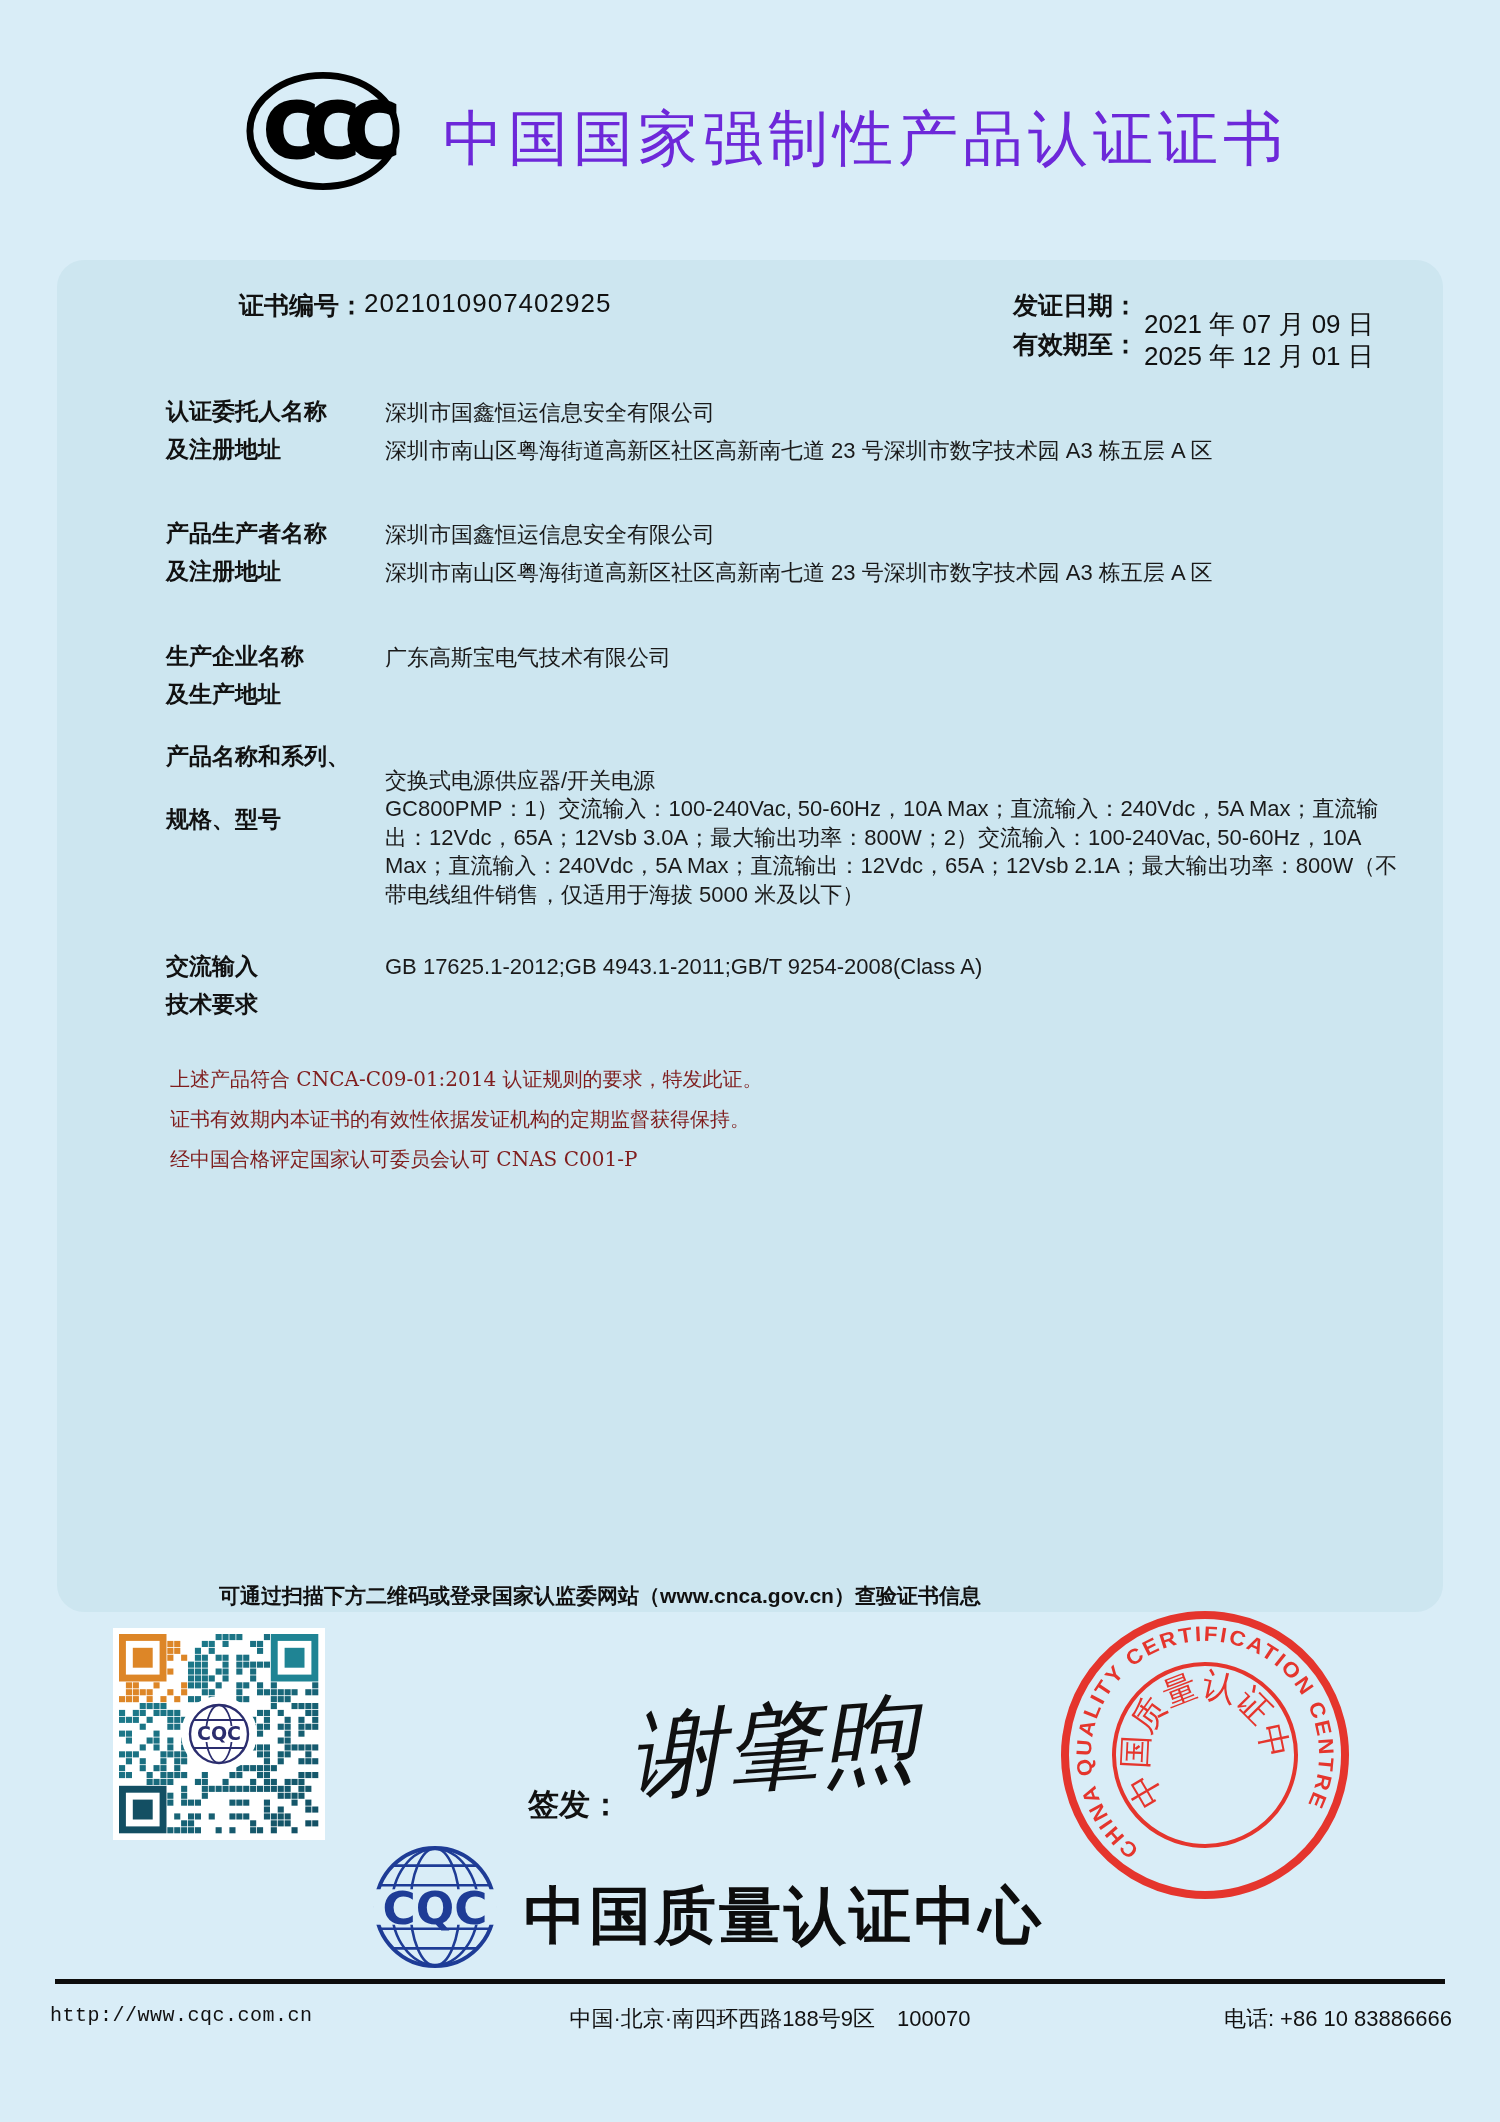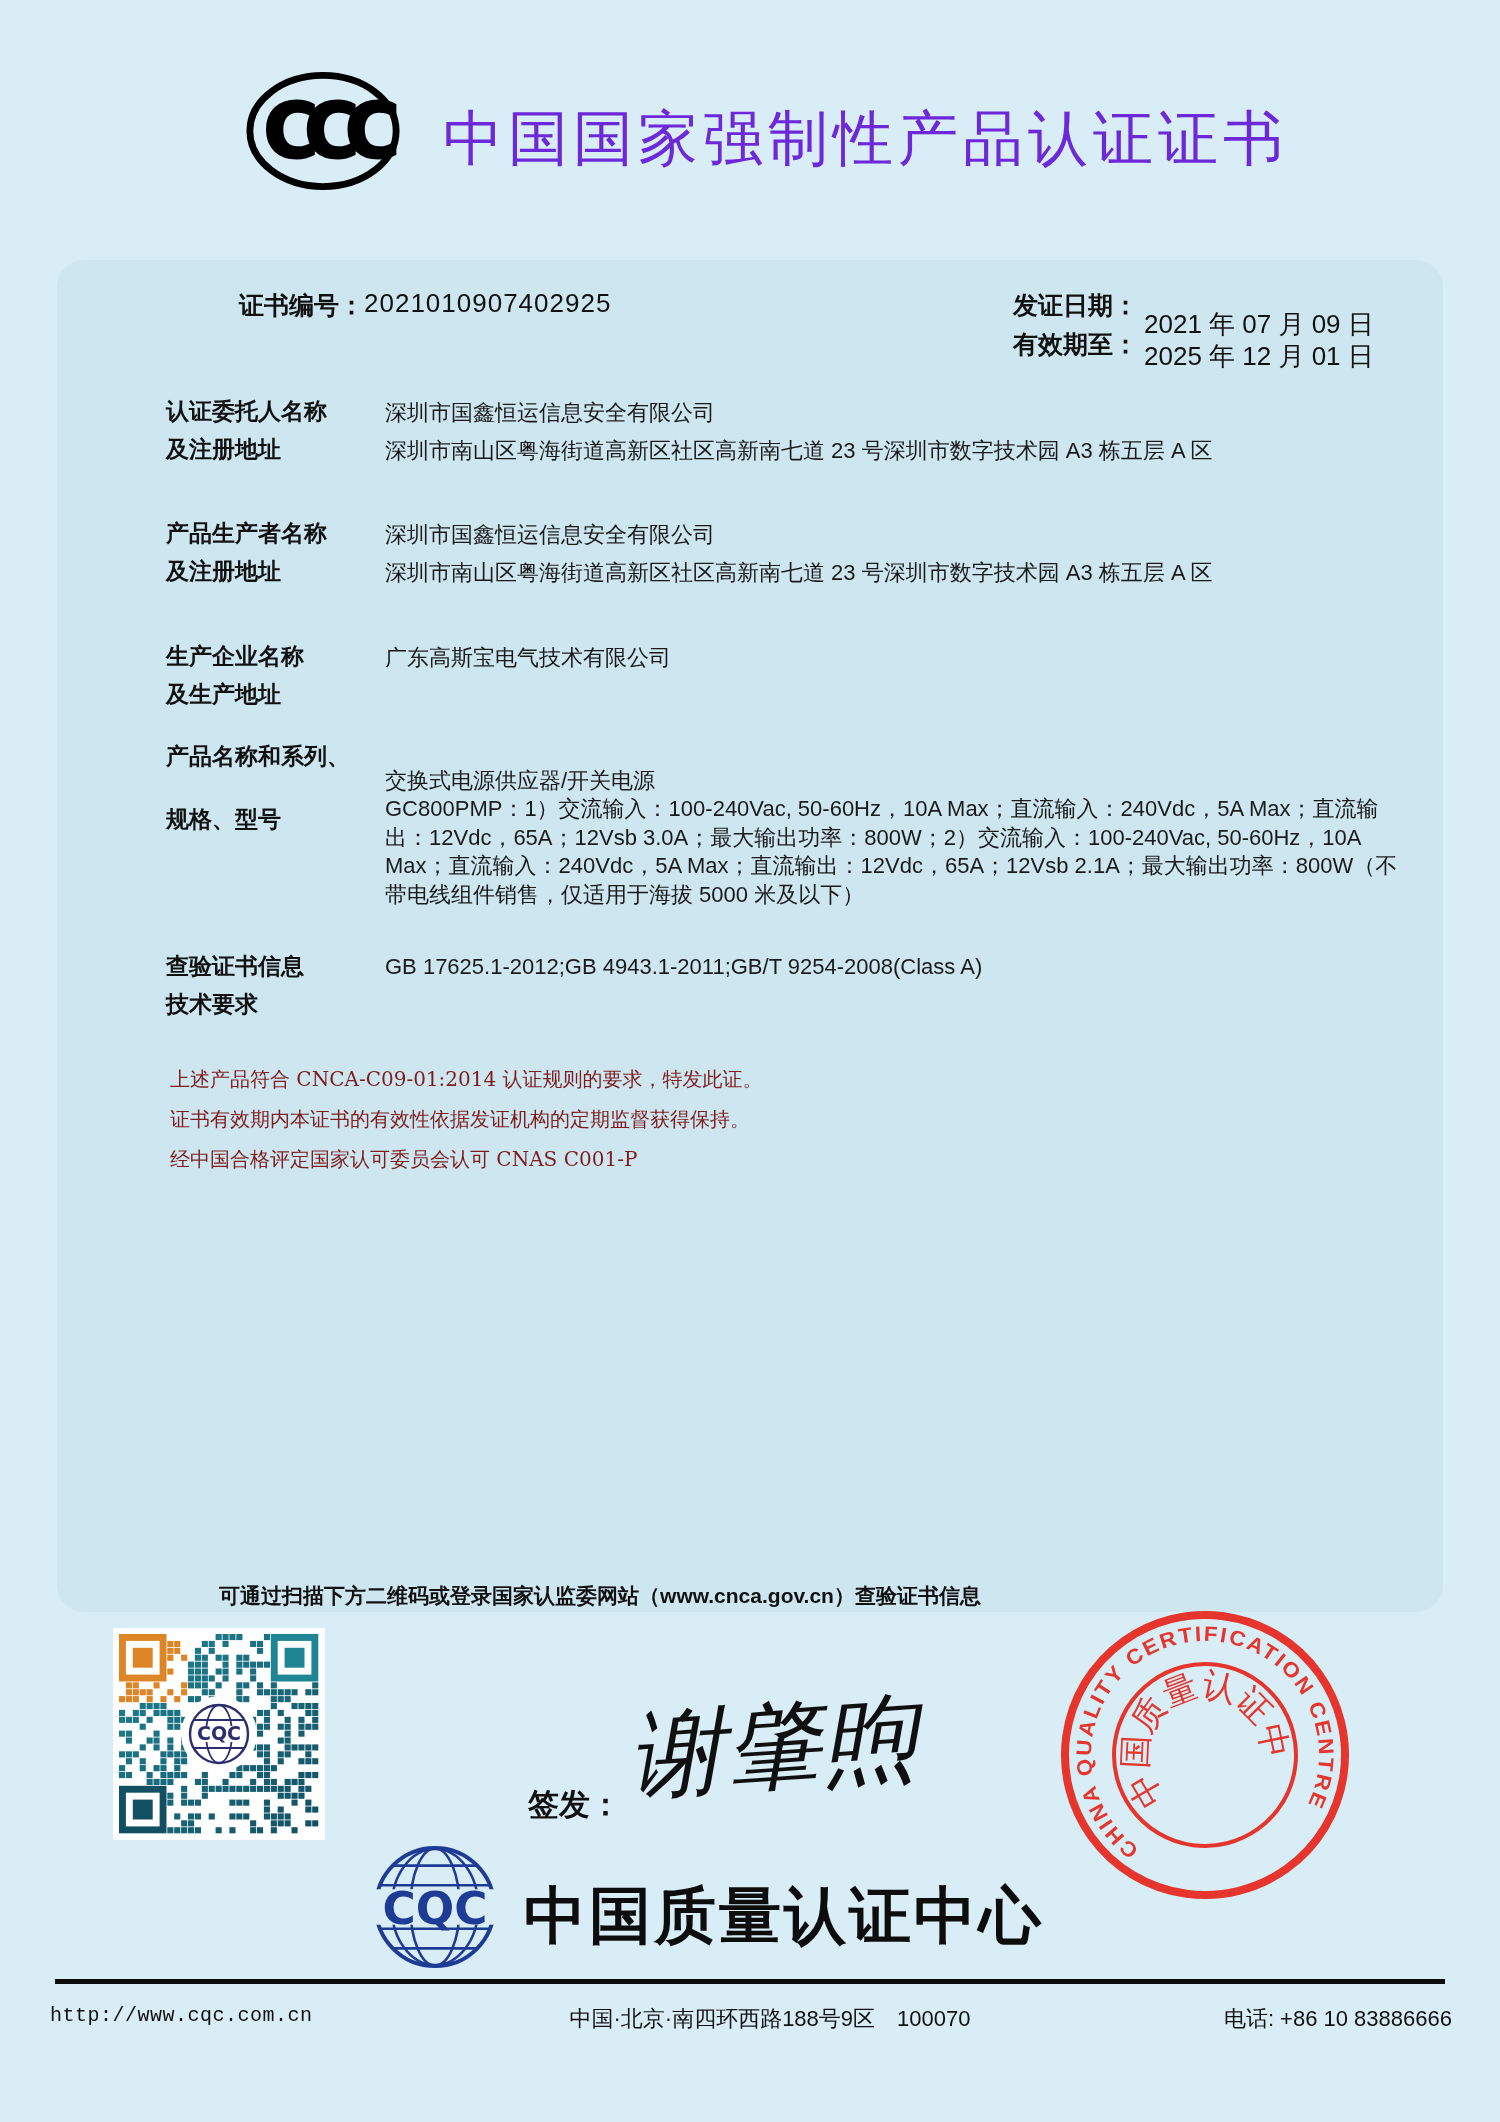--- a/index.html
+++ b/index.html
@@ -84,21 +84,21 @@
 
   <div class="abs f-label" style="top:643px">生产企业名称</div>
   <div class="abs f-label" style="top:681px">及生产地址</div>
   <div class="abs f-value nw" style="top:644px">广东高斯宝电气技术有限公司</div>
 
   <div class="abs f-label" style="top:743px">产品名称和系列、</div>
   <div class="abs f-label" style="top:806px">规格、型号</div>
   <div class="abs f-value nw" style="top:767px">交换式电源供应器/开关电源</div>
   <div class="abs f-value" style="top:795px">GC800PMP：1）交流输入：100-240Vac, 50-60Hz，10A Max；直流输入：240Vdc，5A Max；直流输出：12Vdc，65A；12Vsb 3.0A；最大输出功率：800W；2）交流输入：100-240Vac, 50-60Hz，10A Max；直流输入：240Vdc，5A Max；直流输出：12Vdc，65A；12Vsb 2.1A；最大输出功率：800W（不带电线组件销售，仅适用于海拔 5000 米及以下）</div>
 
-  <div class="abs f-label" style="top:953px">查验证书信息</div>
+  <div class="abs f-label" style="top:953px">交流输入</div>
   <div class="abs f-label" style="top:991px">技术要求</div>
   <div class="abs f-value nw" style="top:953px">GB 17625.1-2012;GB 4943.1-2011;GB/T 9254-2008(Class A)</div>
 
   <div class="abs kai statement" style="top:1066px">上述产品符合 CNCA-C09-01:2014 认证规则的要求，特发此证。</div>
   <div class="abs kai statement" style="top:1106px">证书有效期内本证书的有效性依据发证机构的定期监督获得保持。</div>
   <div class="abs kai statement" style="top:1146px">经中国合格评定国家认可委员会认可 CNAS C001-P</div>
 
   <div class="abs hei qr-note">可通过扫描下方二维码或登录国家认监委网站（www.cnca.gov.cn）查验证书信息</div>
 
   <svg class="abs qr-svg" id="qr-svg" width="212" height="212" viewBox="0 0 212 212">

